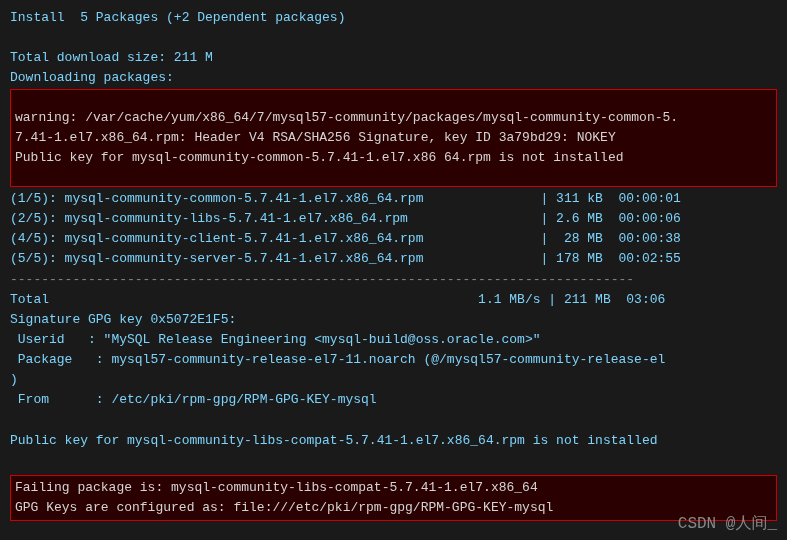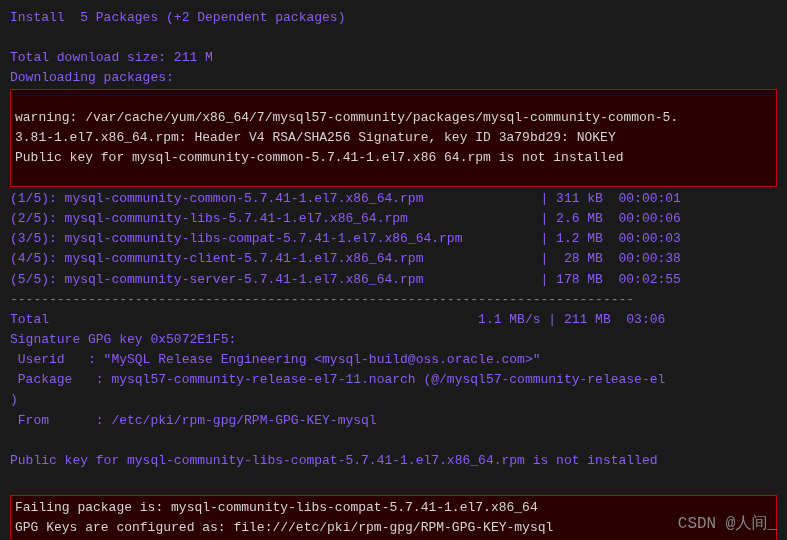--- a/index.html
+++ b/index.html
@@ -18,21 +18,21 @@
       background: #1a1a1a;
       padding: 8px 10px;
       position: relative;
       overflow: hidden;
     }
     .line {
       line-height: 1.55;
       white-space: pre;
       display: block;
     }
-    .line-normal { color: #8b5cf6; }
+    .line-normal { color: #7dd3fc; }
     .error-block {
       border: 1.5px solid #cc0000;
       background: #2a0000;
       padding: 2px 4px;
       margin-top: 4px;
       display: inline-block;
       width: 100%;
     }
     .warning-block {
       border: 1.5px solid #cc0000;
@@ -58,27 +58,26 @@
 <div class="terminal">
 
   <span class="line line-normal">Install  5 Packages (+2 Dependent packages)</span>
   <span class="line line-normal">&nbsp;</span>
   <span class="line line-normal">Total download size: 211 M</span>
   <span class="line line-normal">Downloading packages:</span>
 
   
   <div class="warning-block">
     <span class="line">warning: /var/cache/yum/x86_64/7/mysql57-community/packages/mysql-community-common-5.</span>
-    <span class="line">3.81-1.el7.x86_64.rpm: Header V4 RSA/SHA256 Signature, key ID 3a79bd29: NOKEY</span>
+    <span class="line">7.41-1.el7.x86_64.rpm: Header V4 RSA/SHA256 Signature, key ID 3a79bd29: NOKEY</span>
     <span class="line">Public key for mysql-community-common-5.7.41-1.el7.x86 64.rpm is not installed</span>
   </div>
 
   <span class="line line-normal">(1/5): mysql-community-common-5.7.41-1.el7.x86_64.rpm               | 311 kB  00:00:01</span>
   <span class="line line-normal">(2/5): mysql-community-libs-5.7.41-1.el7.x86_64.rpm                 | 2.6 MB  00:00:06</span>
-  <span class="line line-normal">(3/5): mysql-community-libs-compat-5.7.41-1.el7.x86_64.rpm          | 1.2 MB  00:00:03</span>
   <span class="line line-normal">(4/5): mysql-community-client-5.7.41-1.el7.x86_64.rpm               |  28 MB  00:00:38</span>
   <span class="line line-normal">(5/5): mysql-community-server-5.7.41-1.el7.x86_64.rpm               | 178 MB  00:02:55</span>
   <span class="line divider">--------------------------------------------------------------------------------</span>
   <span class="line line-normal">Total                                                       1.1 MB/s | 211 MB  03:06</span>
   <span class="line line-normal">Signature GPG key 0x5072E1F5:</span>
   <span class="line line-normal"> Userid   : "MySQL Release Engineering &lt;mysql-build@oss.oracle.com&gt;"</span>
   <span class="line line-normal"> Package   : mysql57-community-release-el7-11.noarch (@/mysql57-community-release-el</span>
   <span class="line line-normal">)</span>
   <span class="line line-normal"> From      : /etc/pki/rpm-gpg/RPM-GPG-KEY-mysql</span>
   <span class="line line-normal">&nbsp;</span>

